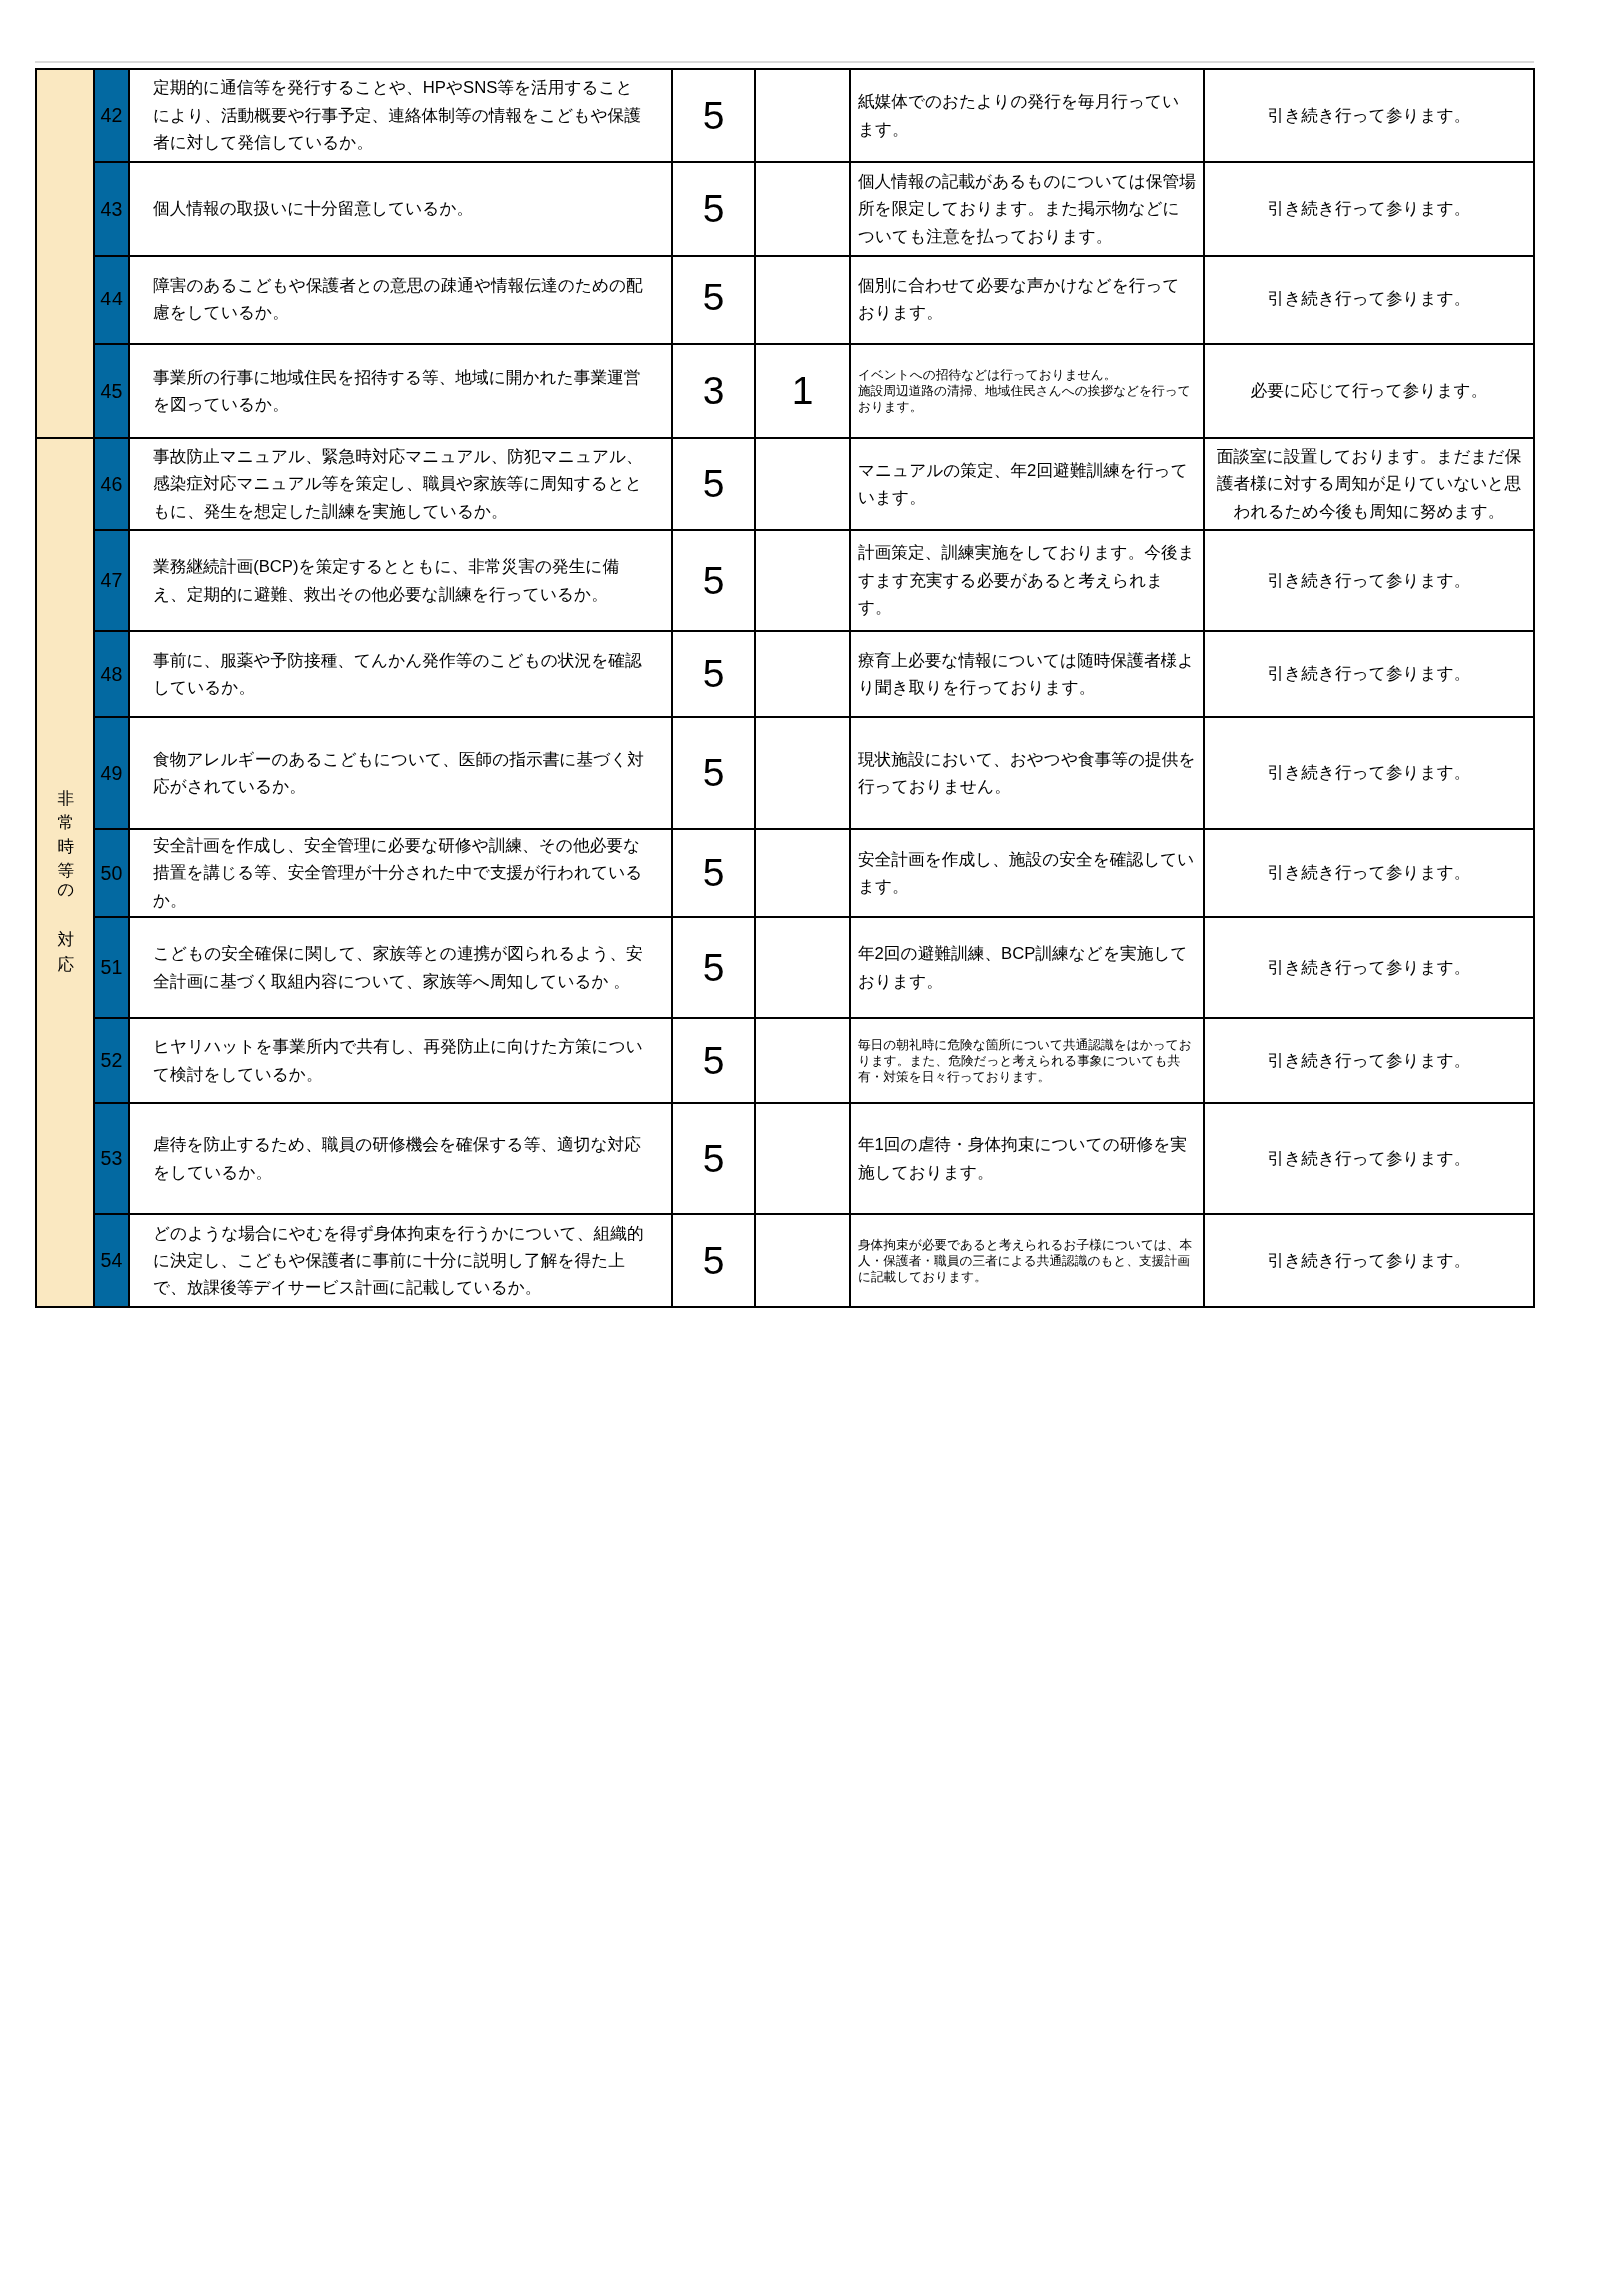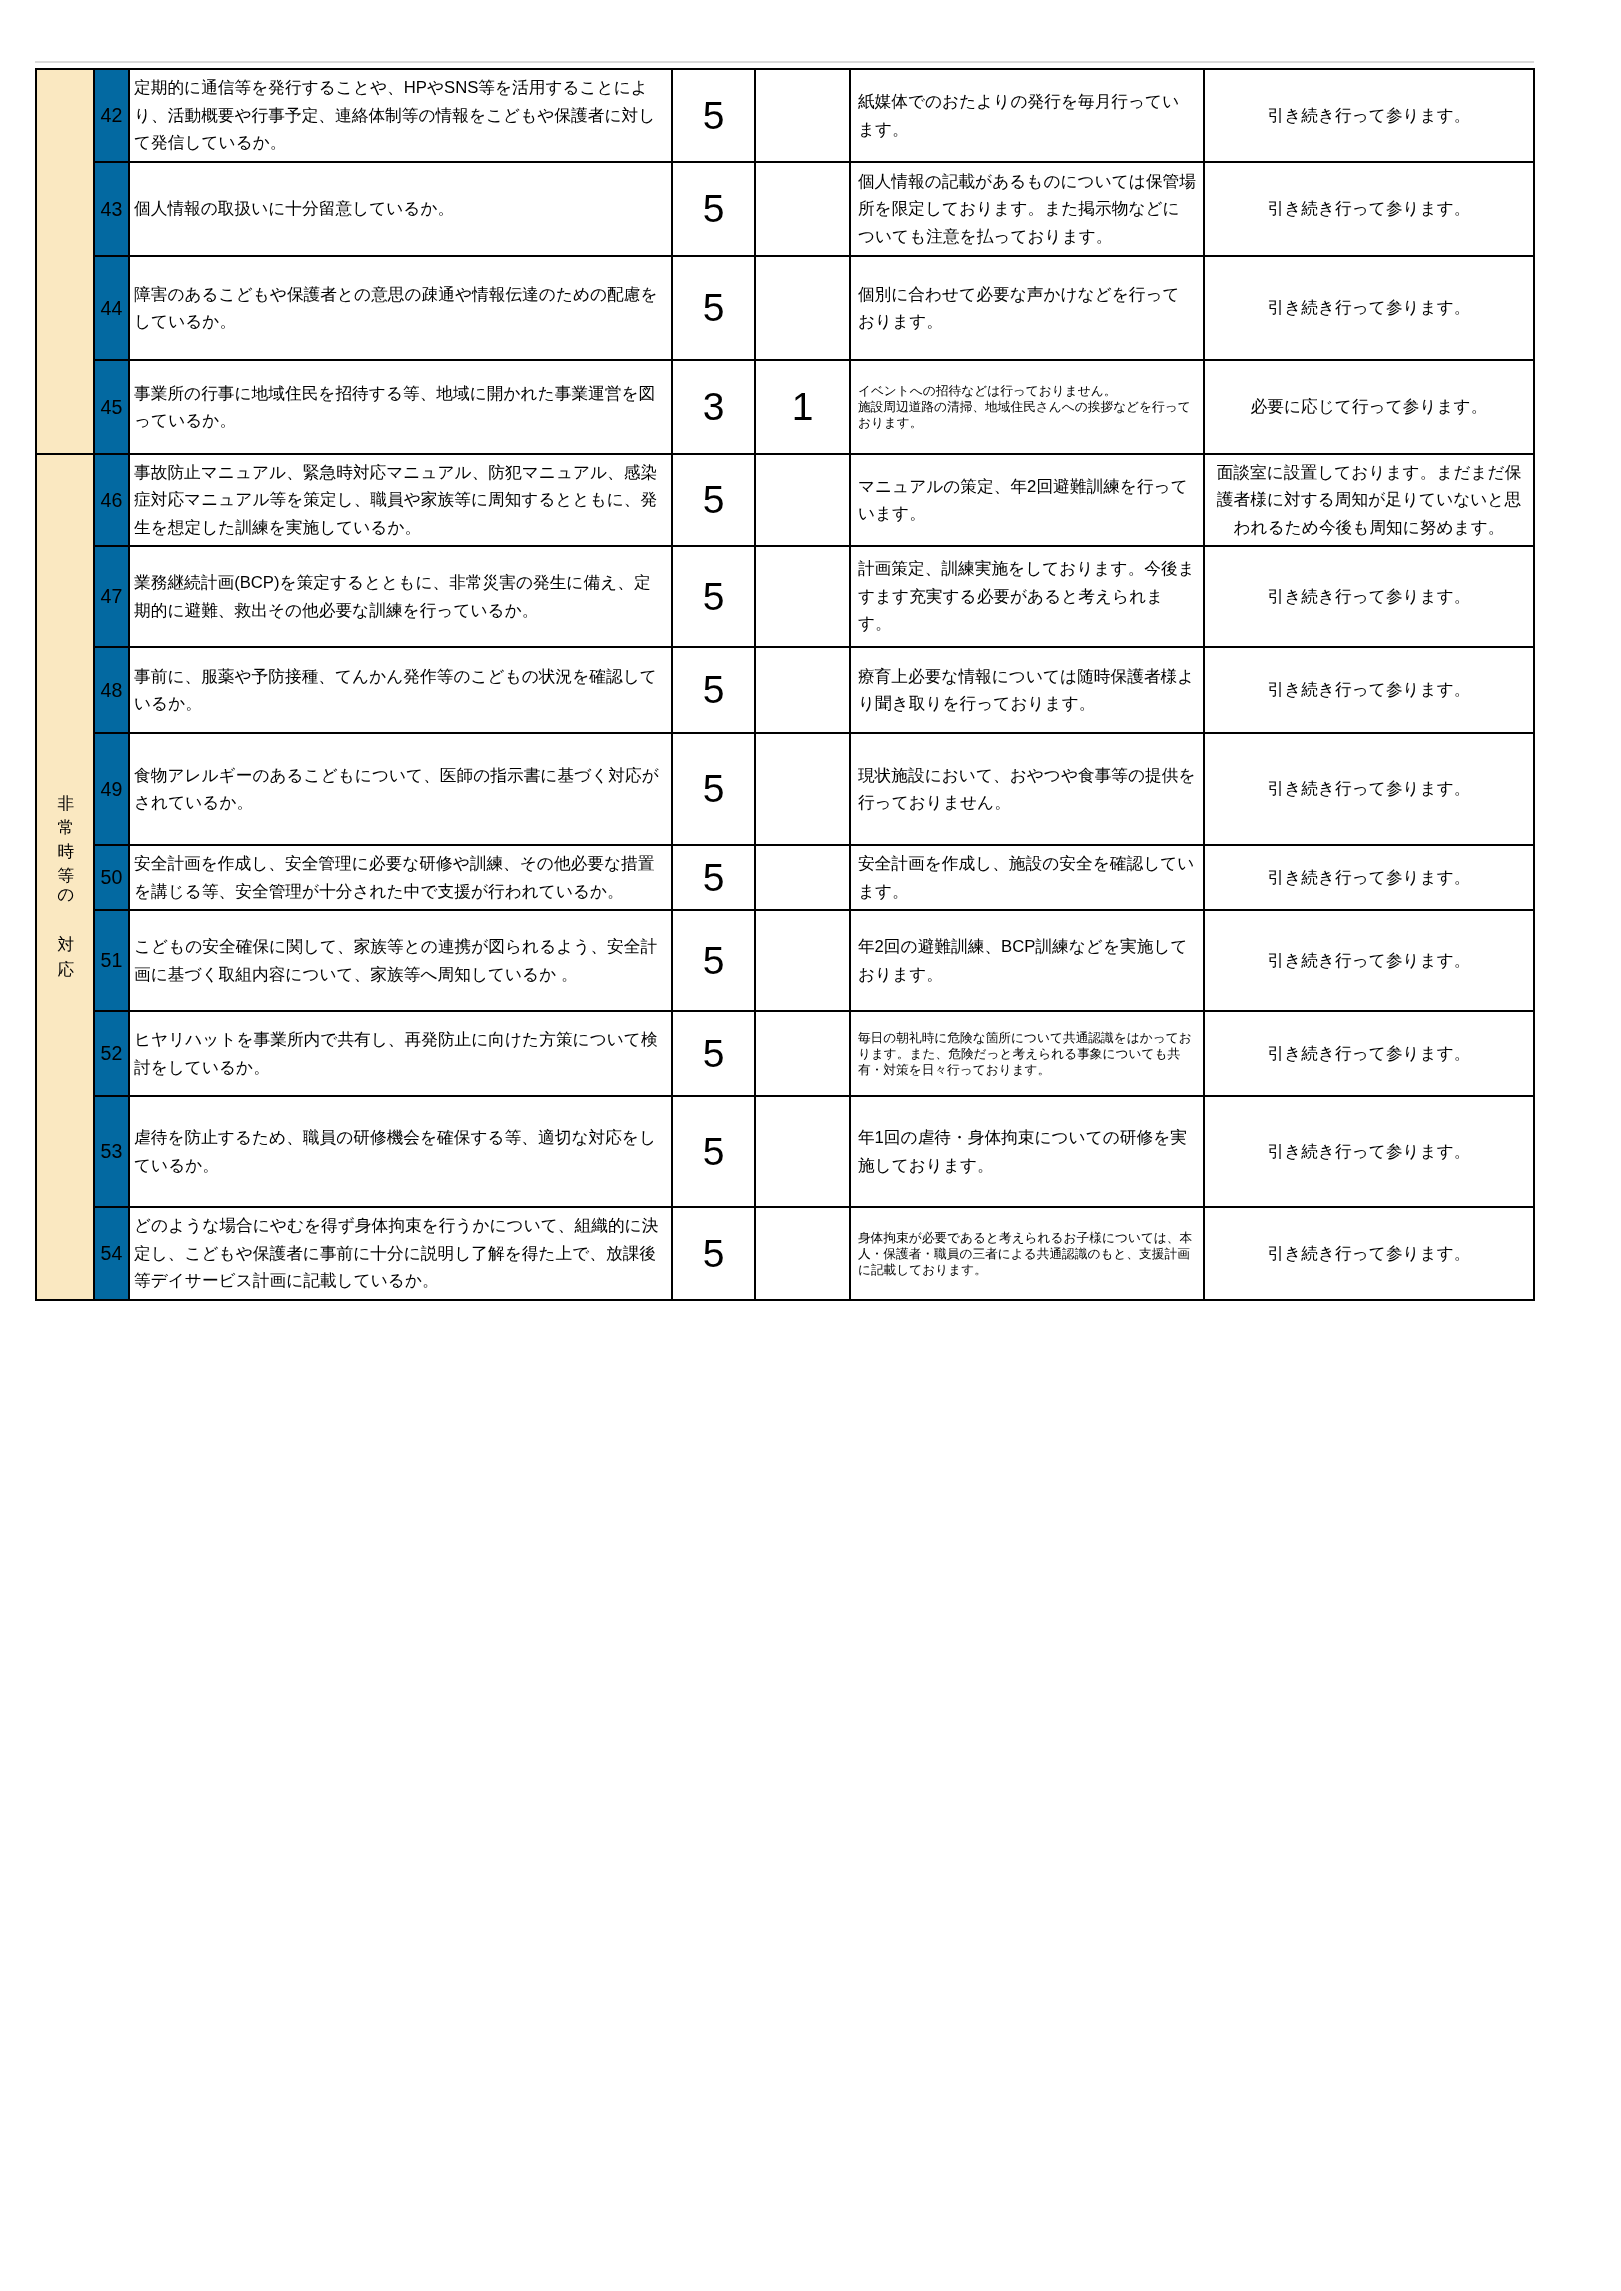--- a/index.html
+++ b/index.html
@@ -22,21 +22,21 @@
   td.cat-cell { background:#fae8c1; text-align:center; padding:0; }
   .cat-label {
     display:inline-block;
     writing-mode:vertical-rl; text-orientation:upright;
     font-size:16.7px; letter-spacing:1.45em; line-height:1;
   }
   td.num-cell {
     background:#0369a1; text-align:center; font-size:19.6px; padding:0;
   }
   td.q-cell {
-    font-size:16.7px; line-height:27.4px; text-align:left; padding:2px 4px;
+    font-size:16.7px; line-height:27.4px; text-align:left; padding:2px 23px;
   }
   td.score-cell {
     font-size:39px; text-align:center; padding:0; font-weight:400;
   }
   td.status-cell {
     font-size:16.7px; line-height:27.4px; text-align:left; padding:2px 6.9px;
   }
   td.status-cell.small {
     font-size:12.7px; line-height:16px; white-space:pre-line;
   }
@@ -71,21 +71,21 @@
           <td class="plan-cell">引き続き行って参ります。</td>
         </tr>
         <tr style="height: 94px;">
           <td class="num-cell">43</td>
           <td class="q-cell">個人情報の取扱いに十分留意しているか。</td>
           <td class="score-cell">5</td>
           <td class="score-cell"></td>
           <td class="status-cell">個人情報の記載があるものについては保管場所を限定しております。また掲示物などについても注意を払っております。</td>
           <td class="plan-cell">引き続き行って参ります。</td>
         </tr>
-        <tr style="height: 104px;">
+        <tr style="height: 88px; font-family: Liberation Mono, monospace;">
           <td class="num-cell">44</td>
           <td class="q-cell">障害のあるこどもや保護者との意思の疎通や情報伝達のための配慮をしているか。</td>
           <td class="score-cell">5</td>
           <td class="score-cell"></td>
           <td class="status-cell">個別に合わせて必要な声かけなどを行っております。</td>
           <td class="plan-cell">引き続き行って参ります。</td>
         </tr>
         <tr style="height: 94px;">
           <td class="num-cell">45</td>
           <td class="q-cell">事業所の行事に地域住民を招待する等、地域に開かれた事業運営を図っているか。</td>

